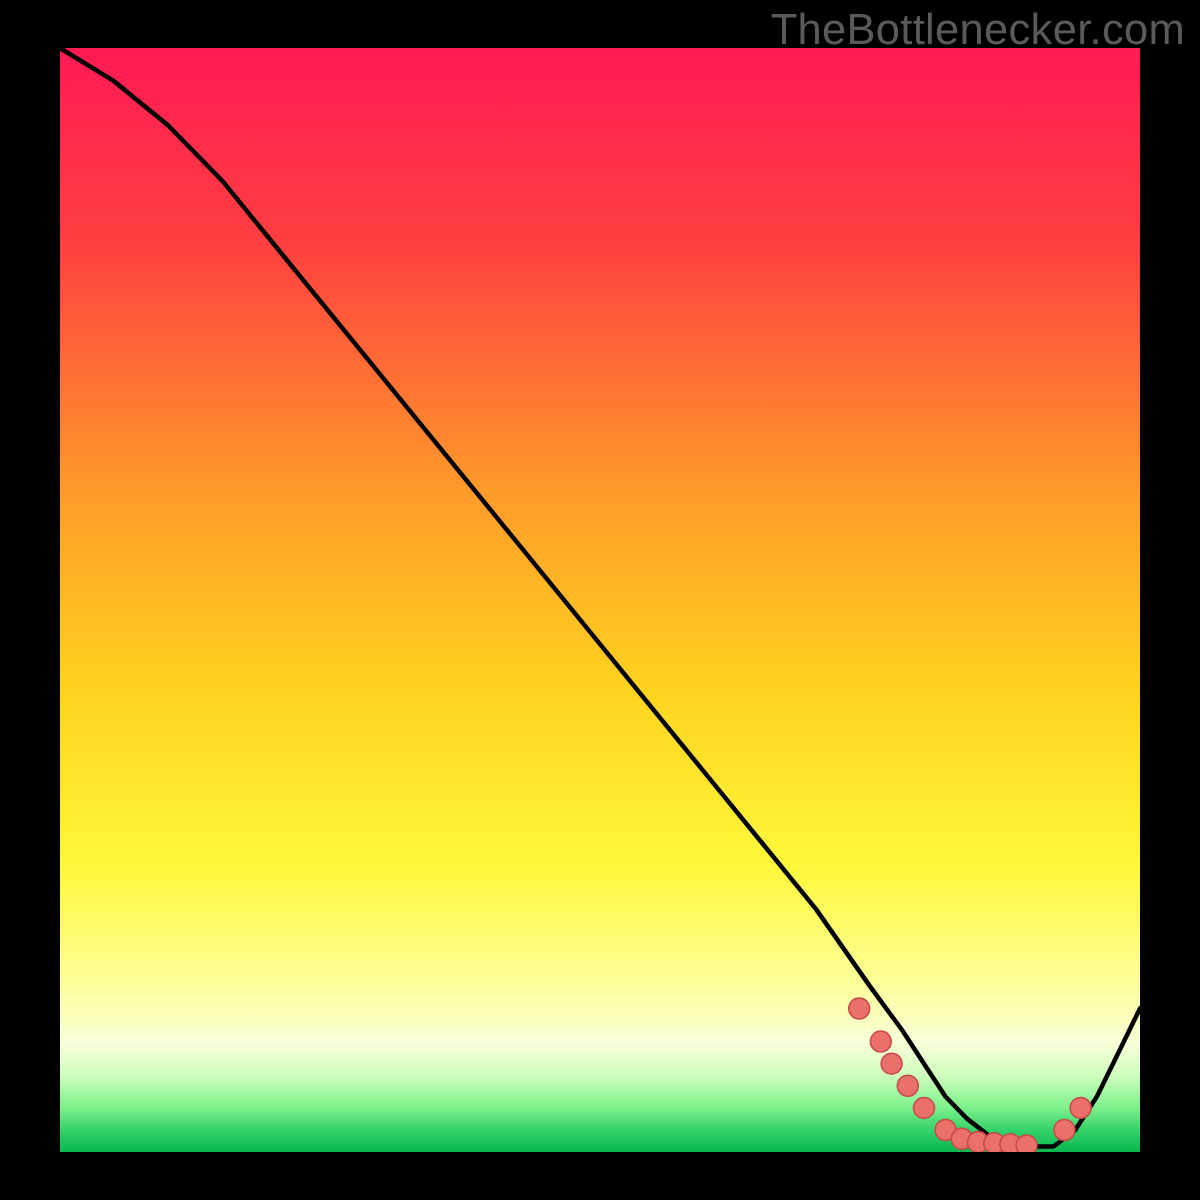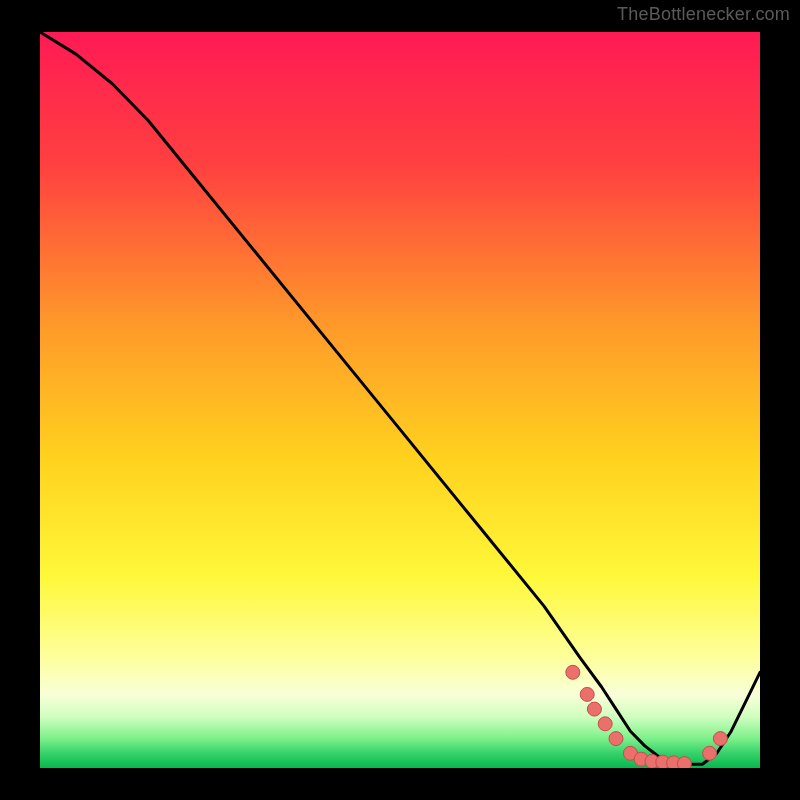--- a/index.html
+++ b/index.html
@@ -14,21 +14,21 @@
   .frame {
     position: absolute;
     inset: 0;
     background: #000;
   }
   .watermark {
     position: absolute;
     top: 4px;
     right: 10px;
     color: #5a5a5a;
-    font-size: 18px;
+    font-size: 29px;
     font-weight: 400;
     letter-spacing: 0.2px;
     user-select: none;
   }
   .plot {
     position: absolute;
     left: 40px;
     top: 32px;
     width: 720px;
     height: 736px;

